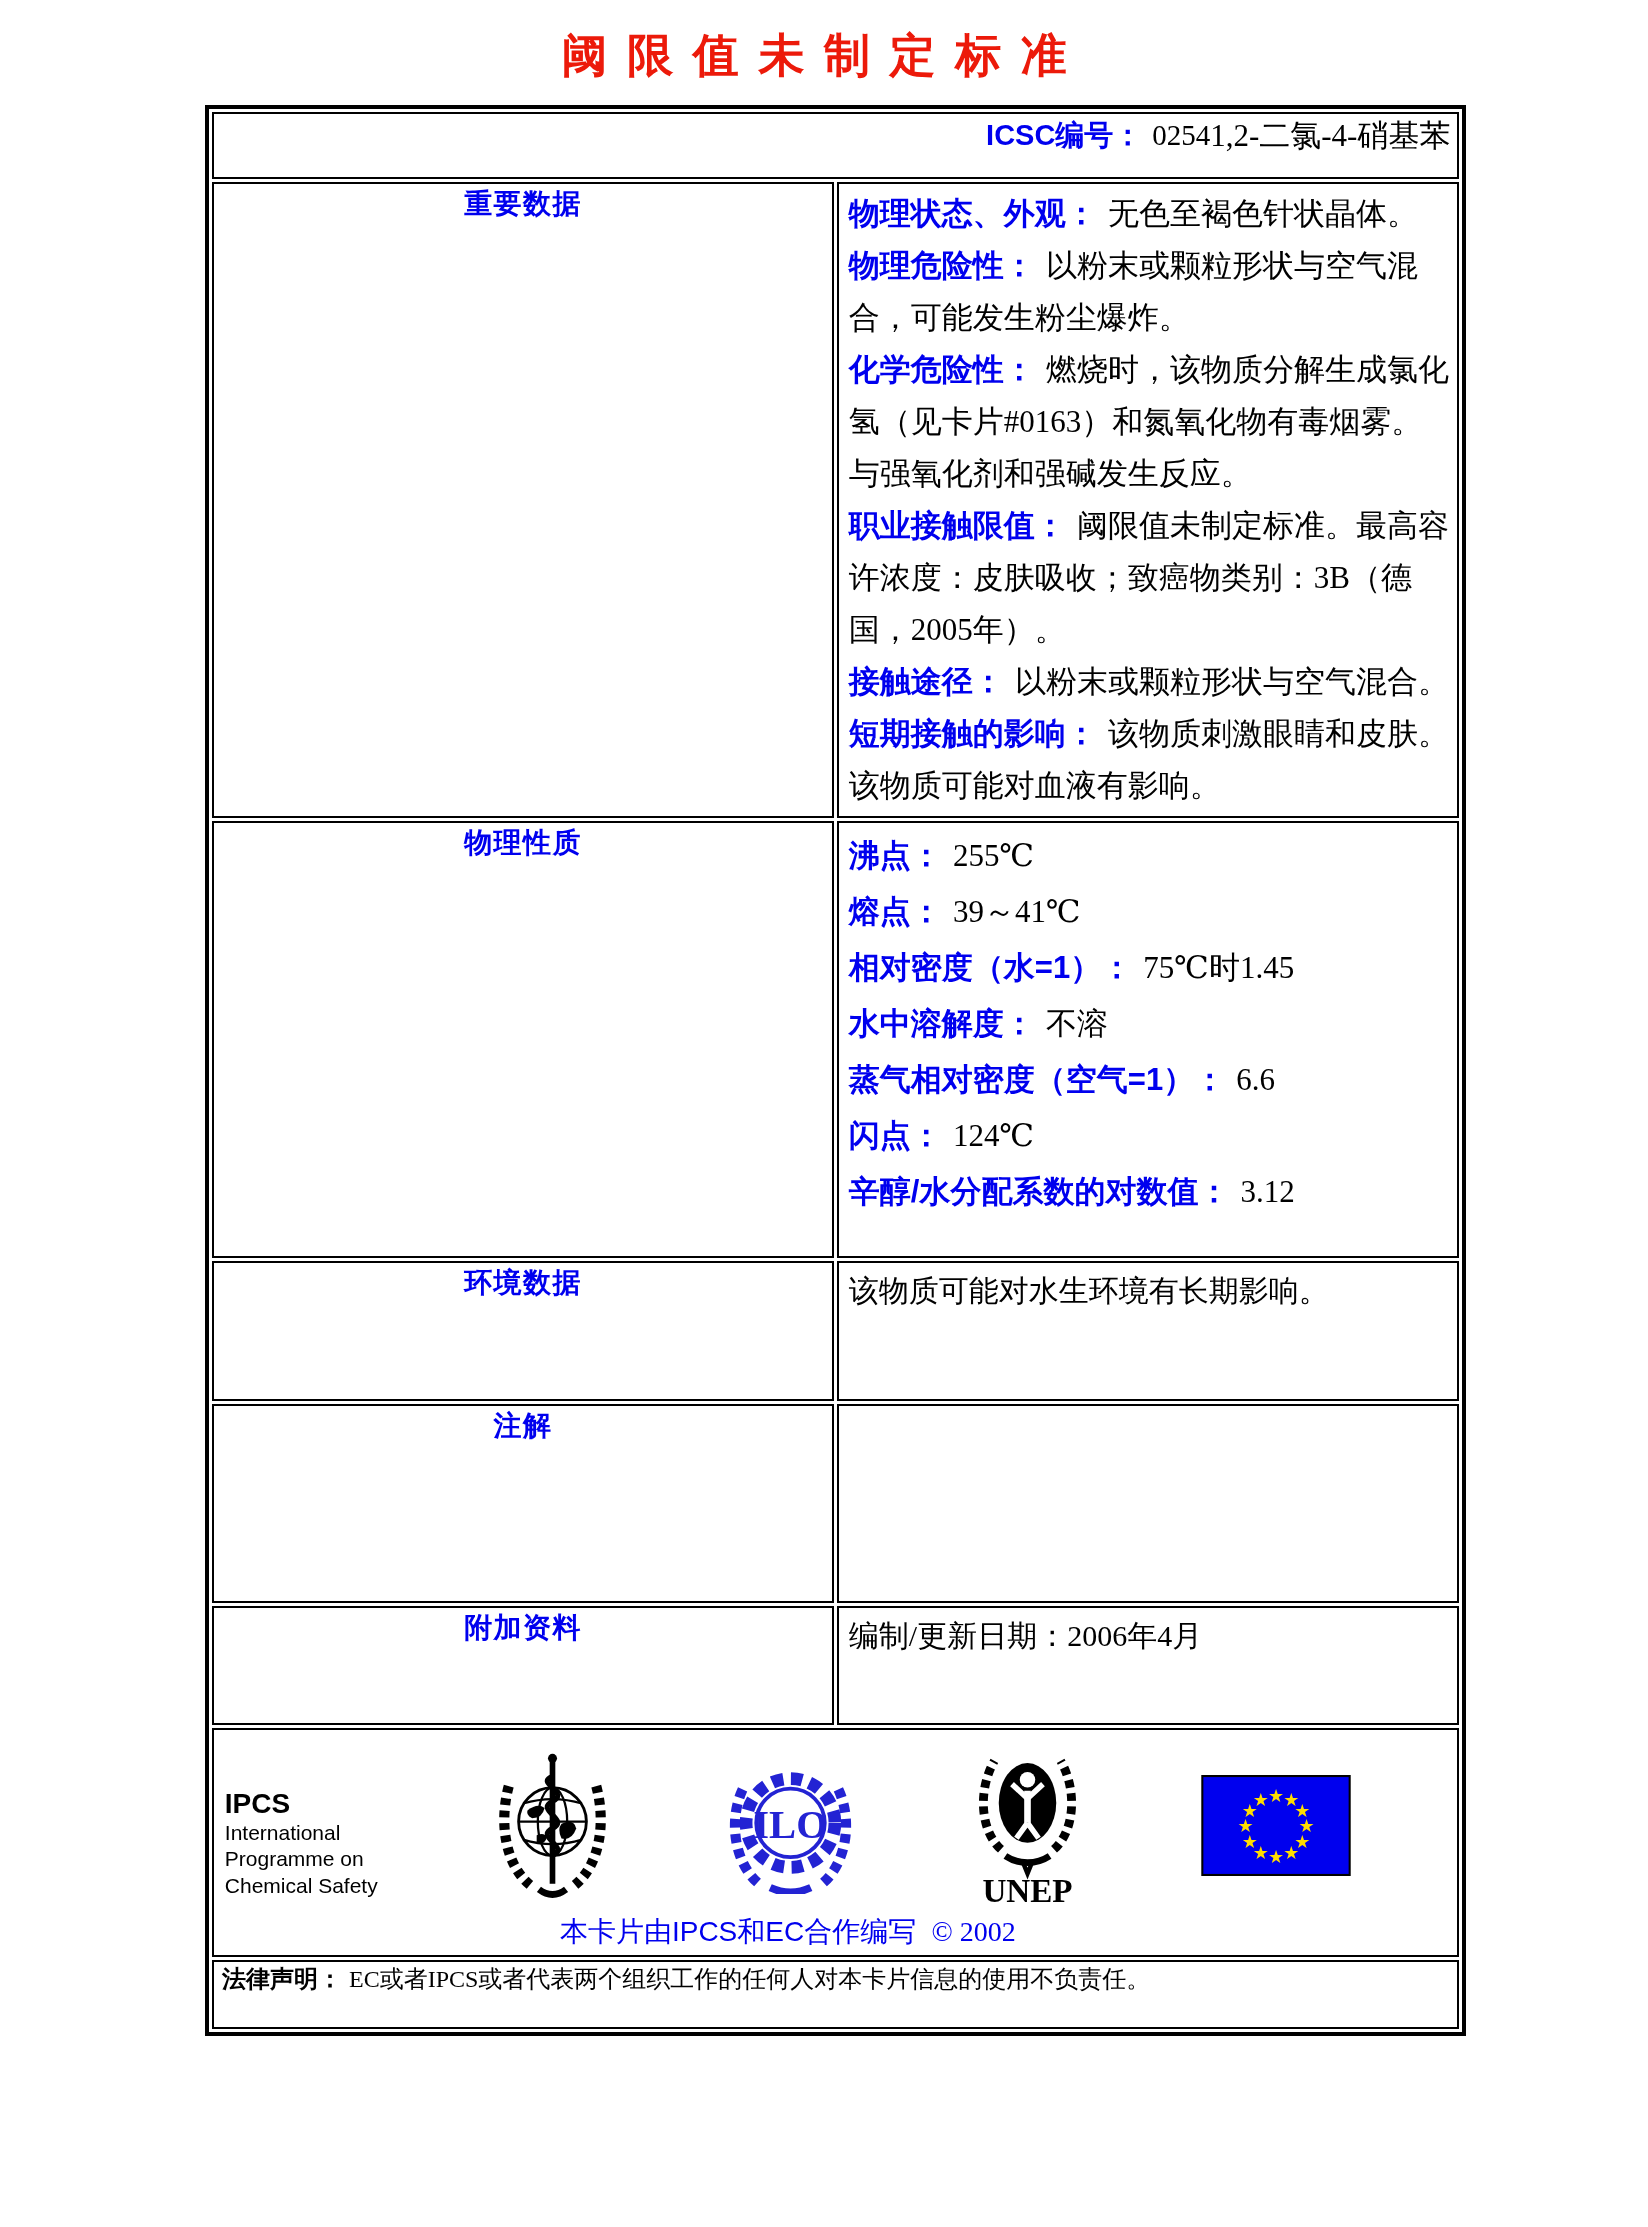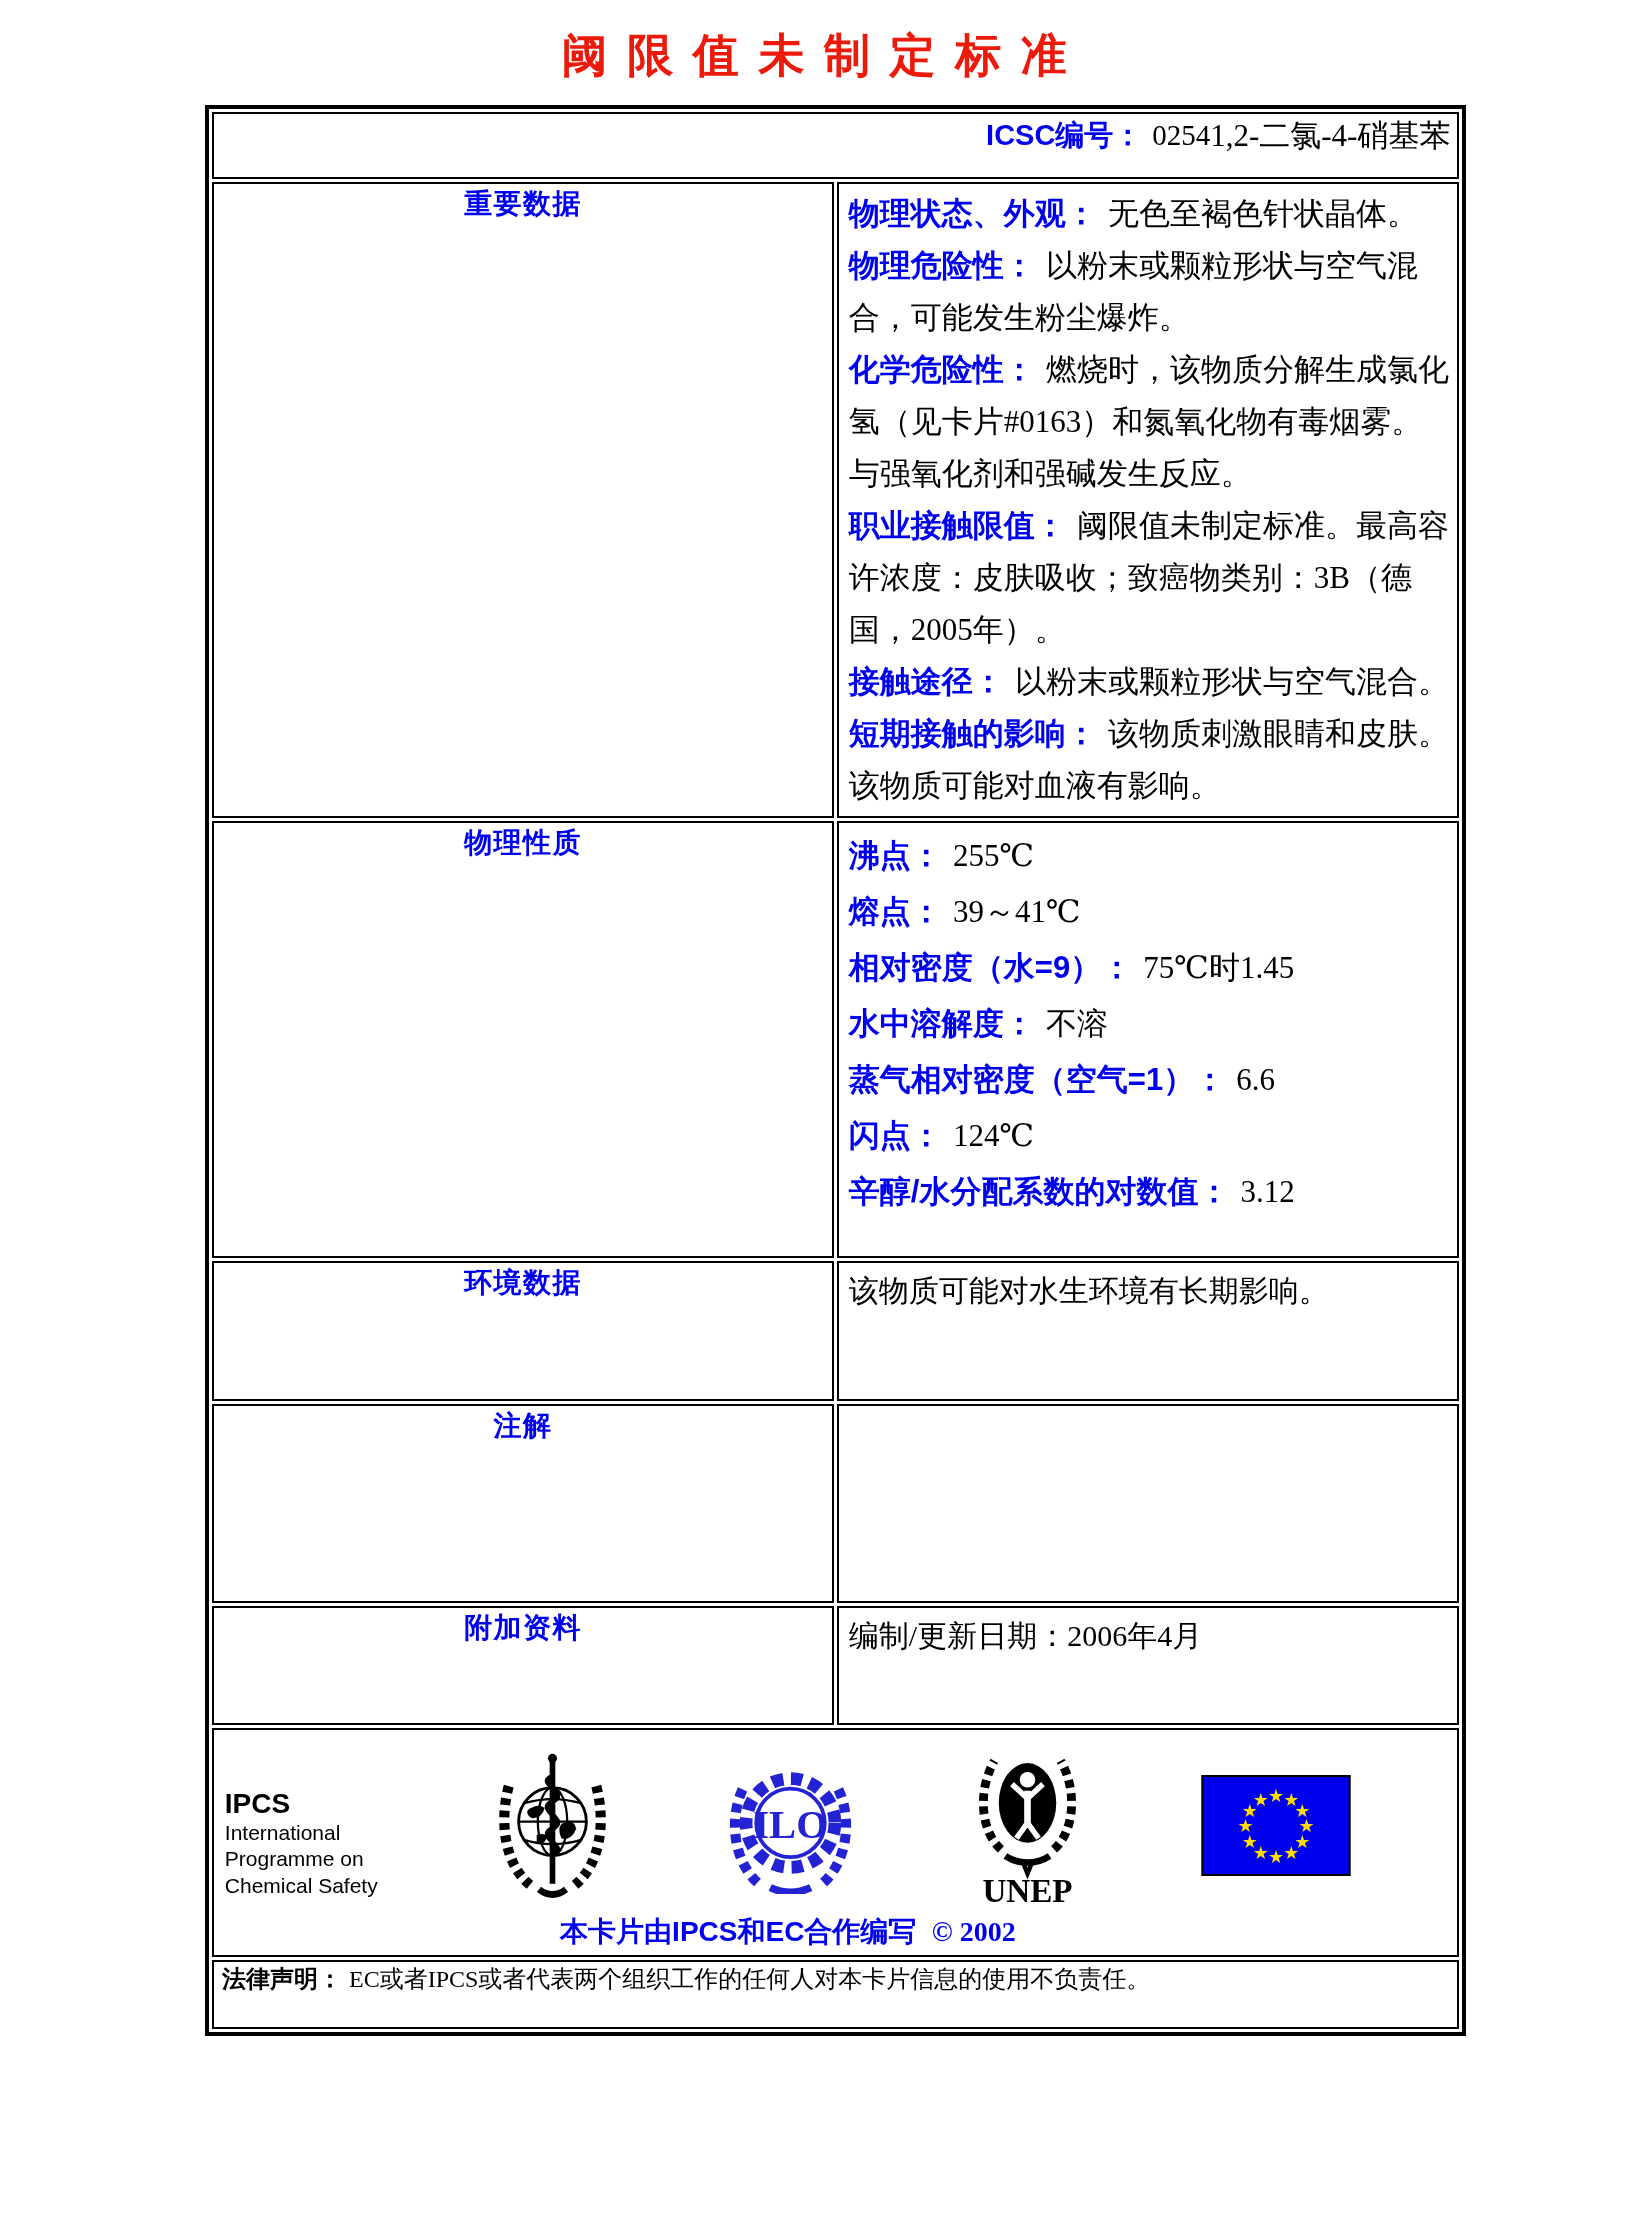--- a/index.html
+++ b/index.html
@@ -82,21 +82,21 @@
   .logos-wrap { padding: 9.8px 105px 2.8px 9.8px; }
   .logos-row {
     display: flex; justify-content: space-between; align-items: center;
   }
   .ipcs-block { font-family: "Liberation Sans", "DejaVu Sans", sans-serif; color: #000; margin-top: 37px; }
   .ipcs-acronym { font-weight: bold; font-size: 28px; line-height: 32px; }
   .ipcs-line { font-size: 21px; line-height: 26.6px; }
   .caption-row {
     text-align: center; margin-top: 4.2px;
     font-family: "Liberation Sans", "DejaVu Sans", sans-serif;
-    font-weight: bold; font-size: 28px; color: #0000EE;
+    font-weight: normal; font-size: 28px; color: #0000EE;
   }
   .caption-copy { margin-left: 15.4px; font-family: "Liberation Serif", serif; }
   .legal-line { padding: 0 7px; font-size: 24px; }
   .legal-label {
     font-family: "Liberation Sans", "DejaVu Sans", sans-serif;
     font-weight: bold; color: #000; margin-right: 7px;
   }
   svg { display: block; }
 </style>
 </head>
@@ -135,21 +135,21 @@
         </td>
       </tr>
 
       <tr>
         <td class="side r-physical">
           <span class="side-label">物理性质</span>
         </td>
         <td class="content phys">
           <div class="line"><span class="plabel">沸点：</span><span class="pvalue">255℃</span></div>
           <div class="line"><span class="plabel">熔点：</span><span class="pvalue">39～41℃</span></div>
-          <div class="line"><span class="plabel">相对密度（水=9）：</span><span class="pvalue">75℃时1.45</span></div>
+          <div class="line"><span class="plabel">相对密度（水=1）：</span><span class="pvalue">75℃时1.45</span></div>
           <div class="line"><span class="plabel">水中溶解度：</span><span class="pvalue">不溶</span></div>
           <div class="line"><span class="plabel">蒸气相对密度（空气=1）：</span><span class="pvalue">6.6</span></div>
           <div class="line"><span class="plabel">闪点：</span><span class="pvalue">124℃</span></div>
           <div class="line"><span class="plabel">辛醇/水分配系数的对数值：</span><span class="pvalue">3.12</span></div>
         </td>
       </tr>
 
       <tr>
         <td class="side r-env">
           <span class="side-label">环境数据</span>

